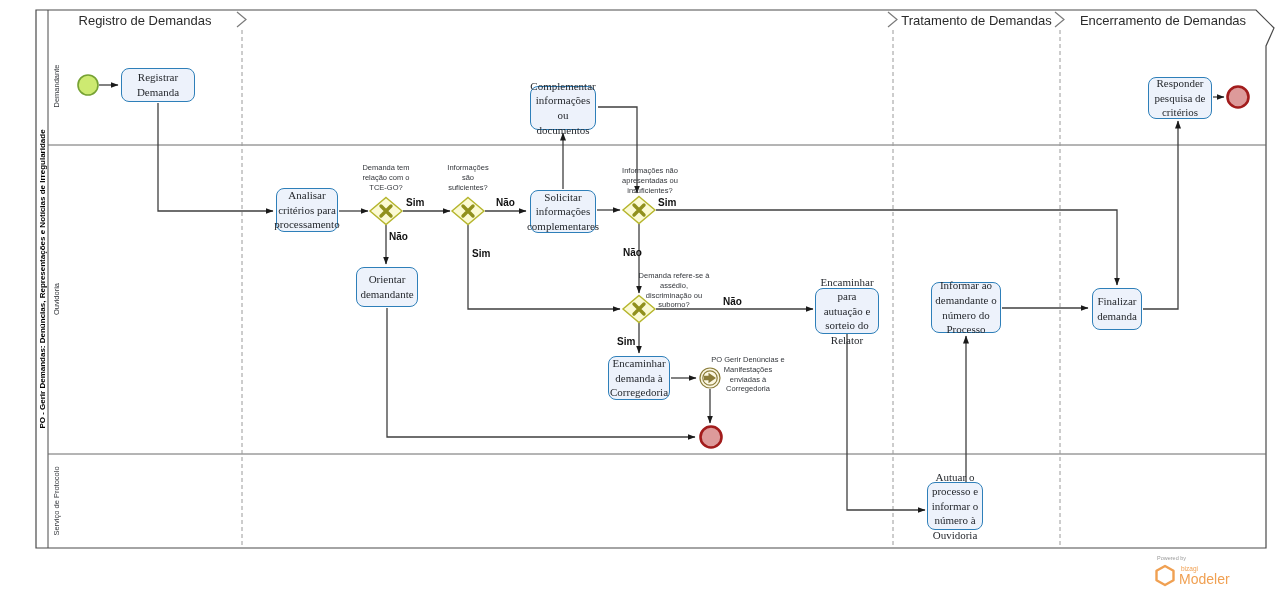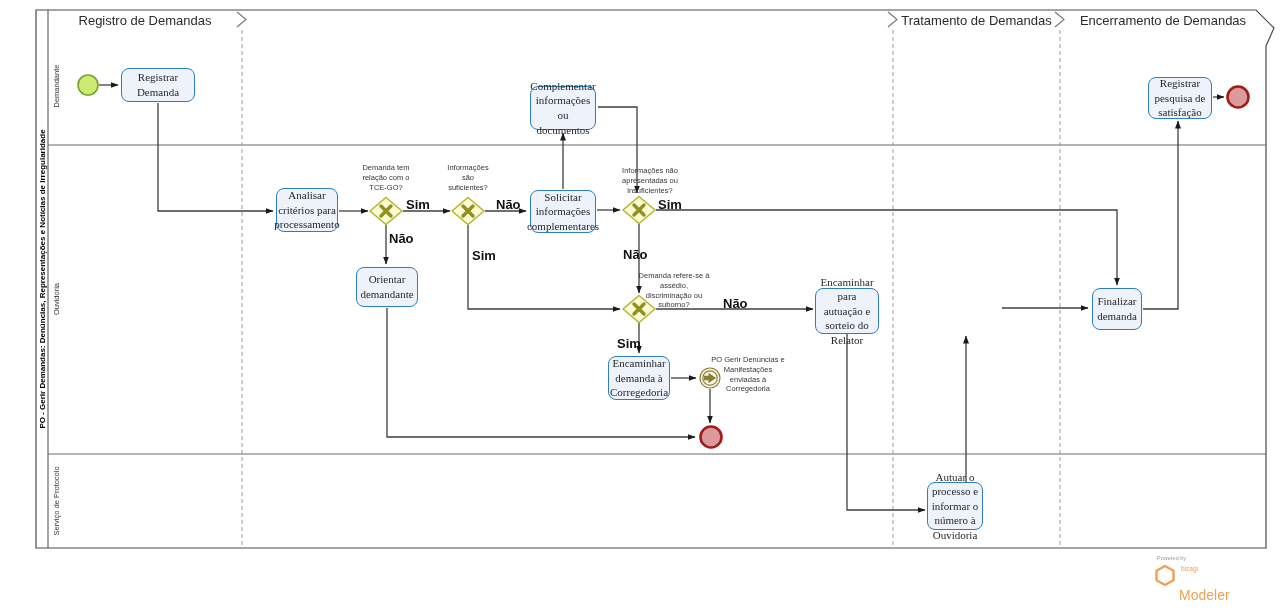--- a/index.html
+++ b/index.html
@@ -3,29 +3,29 @@
 <meta charset="utf-8">
 <style>
   html,body{margin:0;padding:0;background:#ffffff;}
   #stage{position:relative;width:1280px;height:614px;background:#fff;
          font-family:"Liberation Sans",sans-serif;overflow:hidden;}
   #wires{position:absolute;left:0;top:0;width:1280px;height:614px;}
   .task{position:absolute;background:#edf2fb;border:1.6px solid #2e7fb9;border-radius:8px;
         display:flex;align-items:center;justify-content:center;text-align:center;
         font-size:11px;line-height:1.32;color:#26292e;padding:2px;box-sizing:border-box;font-family:Liberation Serif, serif;}
   .lbl{position:absolute;font-size:7.5px;line-height:1.3;color:#33363b;text-align:center;}
-  .yn{position:absolute;font-size:13px;font-weight:bold;color:#111;}
+  .yn{position:absolute;font-size:10px;font-weight:bold;color:#111;}
   .phase-label{position:absolute;top:13px;font-size:13px;color:#2b2b2b;text-align:center;}
   .vlabel{position:absolute;white-space:nowrap;font-size:7.5px;color:#33363b;
           transform:translate(-50%,-50%) rotate(-90deg);}
   .pool-title{position:absolute;white-space:nowrap;font-size:8px;font-weight:bold;color:#000;
           transform:translate(-50%,-50%) rotate(-90deg);}
   .brand-powered{position:absolute;left:1157px;top:555px;font-size:5.5px;color:#9a9a9a;}
   .brand-bizagi{position:absolute;left:1181px;top:565px;font-size:6.5px;color:#f0a052;}
-  .brand-modeler{position:absolute;left:1179px;top:571px;font-size:14px;color:#f0a052;margin-top:16px;}
+  .brand-modeler{position:absolute;left:1179px;top:571px;font-size:14px;color:#f0a052;}
 </style>
 </head>
 <body>
 
 <div id="stage">
 
   <svg id="wires" viewBox="0 0 1280 614" xmlns="http://www.w3.org/2000/svg">
     <defs>
       <marker id="arr" markerWidth="9" markerHeight="8" refX="7.5" refY="3" orient="auto" markerUnits="userSpaceOnUse">
         <path d="M0,0 L8,3 L0,6 Z" fill="#1a1a1a"></path>
@@ -105,23 +105,24 @@
   <div class="phase-label" style="left:893px;width:167px;">Tratamento de Demandas</div>
   <div class="phase-label" style="left:1060px;width:206px;">Encerramento de Demandas</div>
 
   <div class="task" style="left:121px;top:68px;width:74px;height:34px;">Registrar Demanda</div>
   <div class="task" style="left:276px;top:188px;width:62px;height:44px;">Analisar critérios para processamento</div>
   <div class="task" style="left:356px;top:267px;width:62px;height:40px;">Orientar demandante</div>
   <div class="task" style="left:530px;top:86px;width:66px;height:44px;">Complementar informações ou documentos</div>
   <div class="task" style="left:530px;top:190px;width:66px;height:43px;">Solicitar informações complementares</div>
   <div class="task" style="left:608px;top:356px;width:62px;height:44px;">Encaminhar demanda à Corregedoria</div>
   <div class="task" style="left:815px;top:288px;width:64px;height:46px;">Encaminhar para autuação e sorteio do Relator</div>
+  <div class="task" style="left:931px;top:282px;width:70px;height:51px;">Informar ao demandante o número do Processo</div>
   <div class="task" style="left:927px;top:482px;width:56px;height:48px;">Autuar o processo e informar o número à Ouvidoria</div>
   <div class="task" style="left:1092px;top:288px;width:50px;height:42px;">Finalizar demanda</div>
-  <div class="task" style="left:1148px;top:77px;width:64px;height:42px;">Registrar pesquisa de satisfação</div>
+  <div class="task" style="left:1148px;top:77px;width:64px;height:42px;">Responder pesquisa de critérios</div>
 
   <div class="lbl" style="left:354px;top:163px;width:64px;">Demanda tem relação com o TCE-GO?</div>
   <div class="lbl" style="left:442px;top:163px;width:52px;">Informações são suficientes?</div>
   <div class="lbl" style="left:617px;top:166px;width:66px;">Informações não apresentadas ou insuficientes?</div>
   <div class="lbl" style="left:638px;top:271px;width:72px;">Demanda refere-se à assédio, discriminação ou suborno?</div>
   <div class="lbl" style="left:708px;top:355px;width:80px;">PO Gerir Denúncias e Manifestações enviadas à Corregedoria</div>
 
   <div class="yn" style="left:406px;top:197px;">Sim</div>
   <div class="yn" style="left:389px;top:231px;">Não</div>
   <div class="yn" style="left:496px;top:197px;">Não</div>

